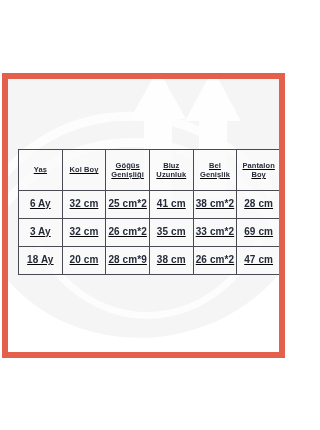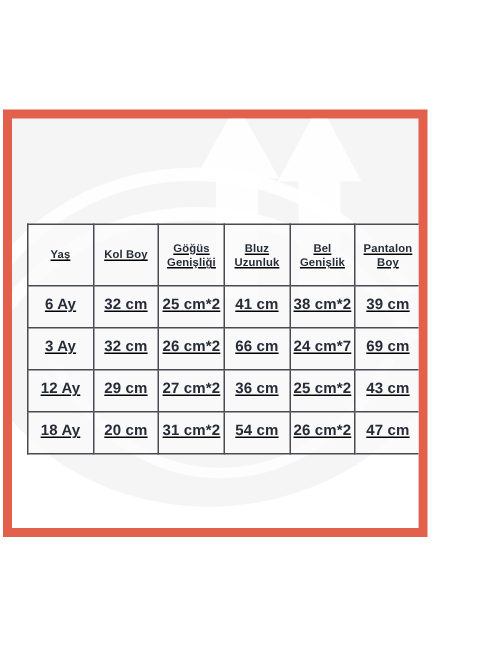--- a/index.html
+++ b/index.html
@@ -124,43 +124,35 @@
             <th>Pantalon Boy</th>
           </tr>
         </thead>
         <tbody>
           <tr>
             <td>6 Ay</td>
             <td>32 cm</td>
             <td>25 cm*2</td>
             <td>41 cm</td>
             <td>38 cm*2</td>
-            <td>39 cm</td>
+            <td>28 cm</td>
           </tr>
           <tr>
             <td>3 Ay</td>
             <td>32 cm</td>
             <td>26 cm*2</td>
-            <td>66 cm</td>
-            <td>24 cm*7</td>
+            <td>35 cm</td>
+            <td>33 cm*2</td>
             <td>69 cm</td>
-          </tr>
-          <tr>
-            <td>12 Ay</td>
-            <td>29 cm</td>
-            <td>27 cm*2</td>
-            <td>36 cm</td>
-            <td>25 cm*2</td>
-            <td>43 cm</td>
           </tr>
           <tr>
             <td>18 Ay</td>
             <td>20 cm</td>
-            <td>31 cm*2</td>
-            <td>54 cm</td>
+            <td>28 cm*9</td>
+            <td>38 cm</td>
             <td>26 cm*2</td>
             <td>47 cm</td>
           </tr>
         </tbody>
       </table>
     </div>
 
   </div>
 </div>
 

